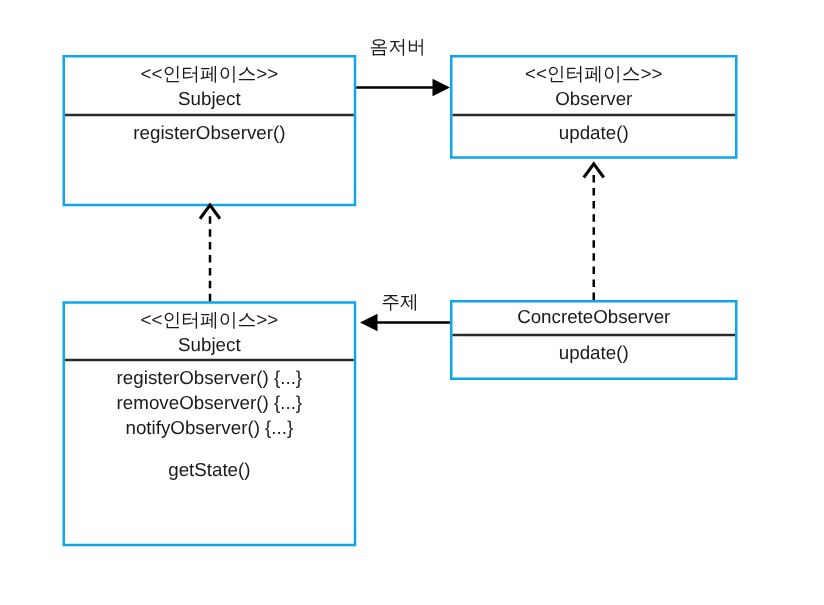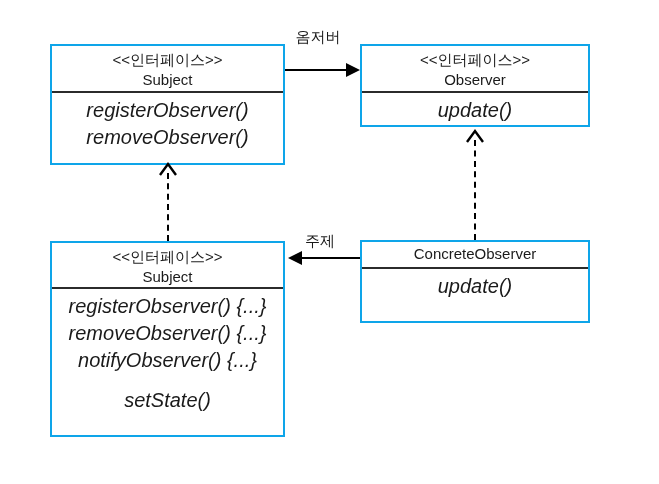--- a/index.html
+++ b/index.html
@@ -40,23 +40,22 @@
     white-space: nowrap;
   }
   .uml-body {
     box-sizing: border-box;
     text-align: center;
     padding: 4px 6px 6px 6px;
     line-height: 1.34;
   }
   .uml-body .member {
     display: block;
-    font-size: 20px;
+    font-size: 15px;
     white-space: nowrap;
-    font-style: italic;
   }
   .uml-body .member.spacer {
     height: 14px;
   }
 
   
   .line-h {
     position: absolute;
     height: 0;
     border-top: 2px solid #000000;
@@ -84,21 +83,20 @@
 
 <div id="canvas">
 
   <div class="uml-box" style="left:50px; top:44px; width:235px; height:121px;">
     <div class="uml-header" style="height:47px;">
       <span class="stereotype">&lt;&lt;인터페이스&gt;&gt;</span>
       <span class="cls-name">Subject</span>
     </div>
     <div class="uml-body">
       <span class="member">registerObserver()</span>
-      <span class="member">removeObserver()</span>
     </div>
   </div>
 
   <div class="uml-box" style="left:360px; top:44px; width:230px; height:83px;">
     <div class="uml-header" style="height:47px;">
       <span class="stereotype">&lt;&lt;인터페이스&gt;&gt;</span>
       <span class="cls-name">Observer</span>
     </div>
     <div class="uml-body">
       <span class="member">update()</span>
@@ -108,25 +106,25 @@
   <div class="uml-box" style="left:50px; top:241px; width:235px; height:196px;">
     <div class="uml-header" style="height:46px;">
       <span class="stereotype">&lt;&lt;인터페이스&gt;&gt;</span>
       <span class="cls-name">Subject</span>
     </div>
     <div class="uml-body">
       <span class="member">registerObserver() {...}</span>
       <span class="member">removeObserver() {...}</span>
       <span class="member">notifyObserver() {...}</span>
       <span class="member spacer"></span>
-      <span class="member">setState()</span>
+      <span class="member">getState()</span>
     </div>
   </div>
 
-  <div class="uml-box" style="left:360px; top:240px; width:230px; height:83px;">
+  <div class="uml-box" style="left:360px; top:240px; width:230px; height:64px;">
     <div class="uml-header" style="height:27px; padding-top:2px;">
       <span class="cls-name">ConcreteObserver</span>
     </div>
     <div class="uml-body">
       <span class="member">update()</span>
     </div>
   </div>
 
   <div class="line-h" style="left:285px; top:69px; width:64px;"></div>
   <svg class="arrow-svg" style="left:345px; top:60px;" width="18" height="20" viewBox="0 0 18 20">

